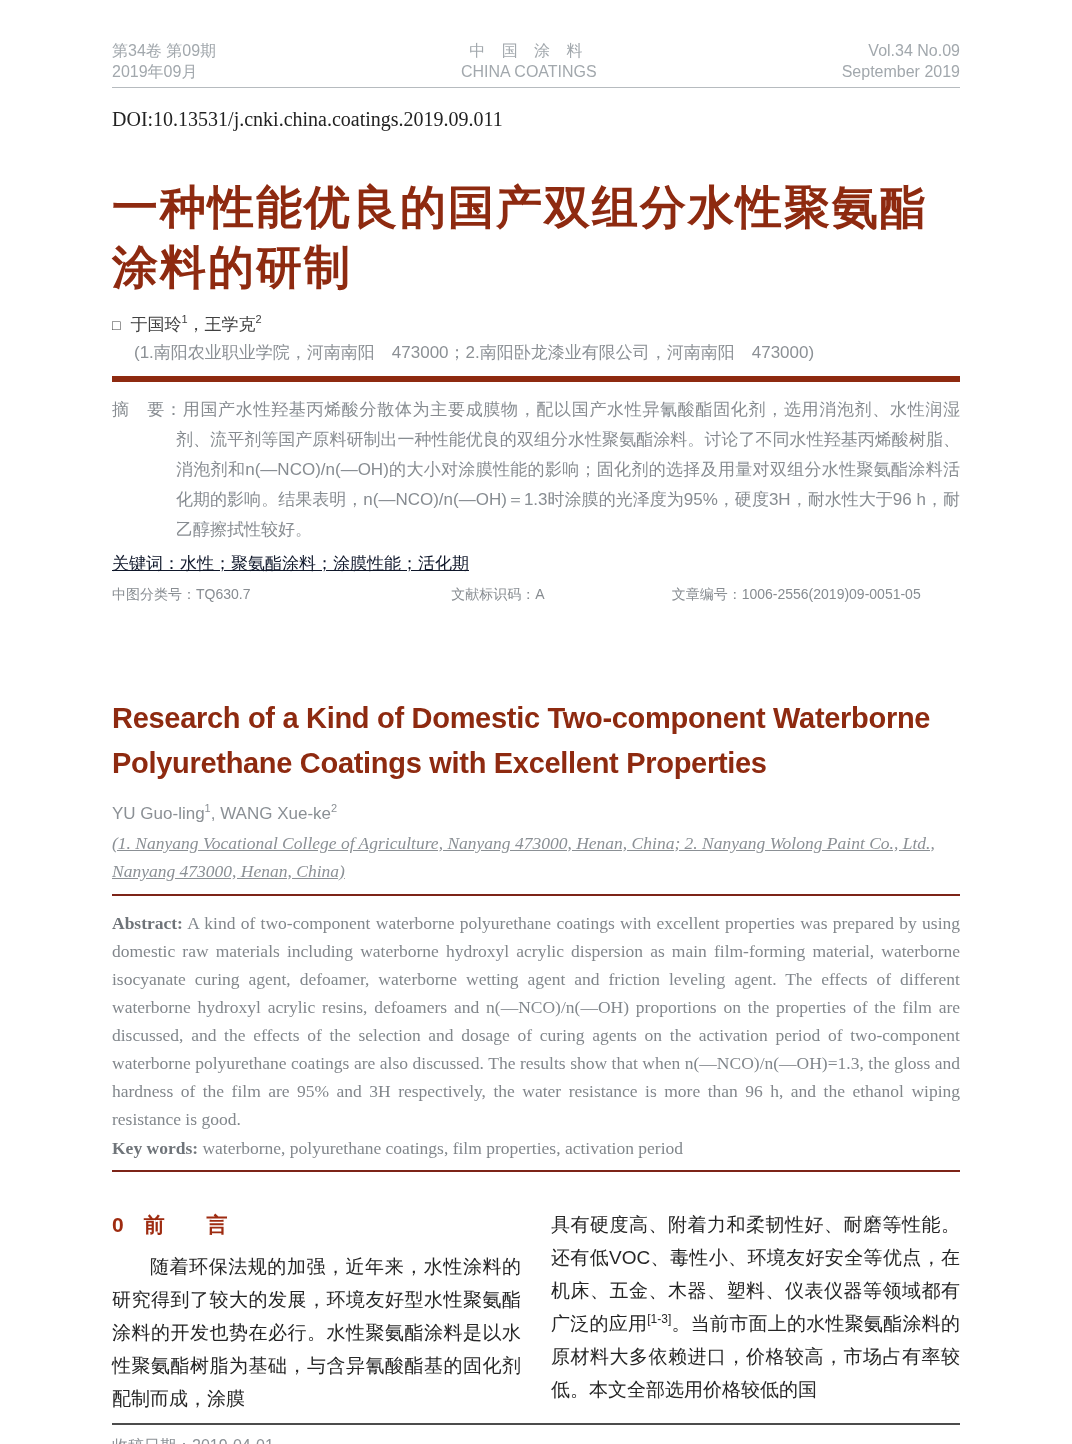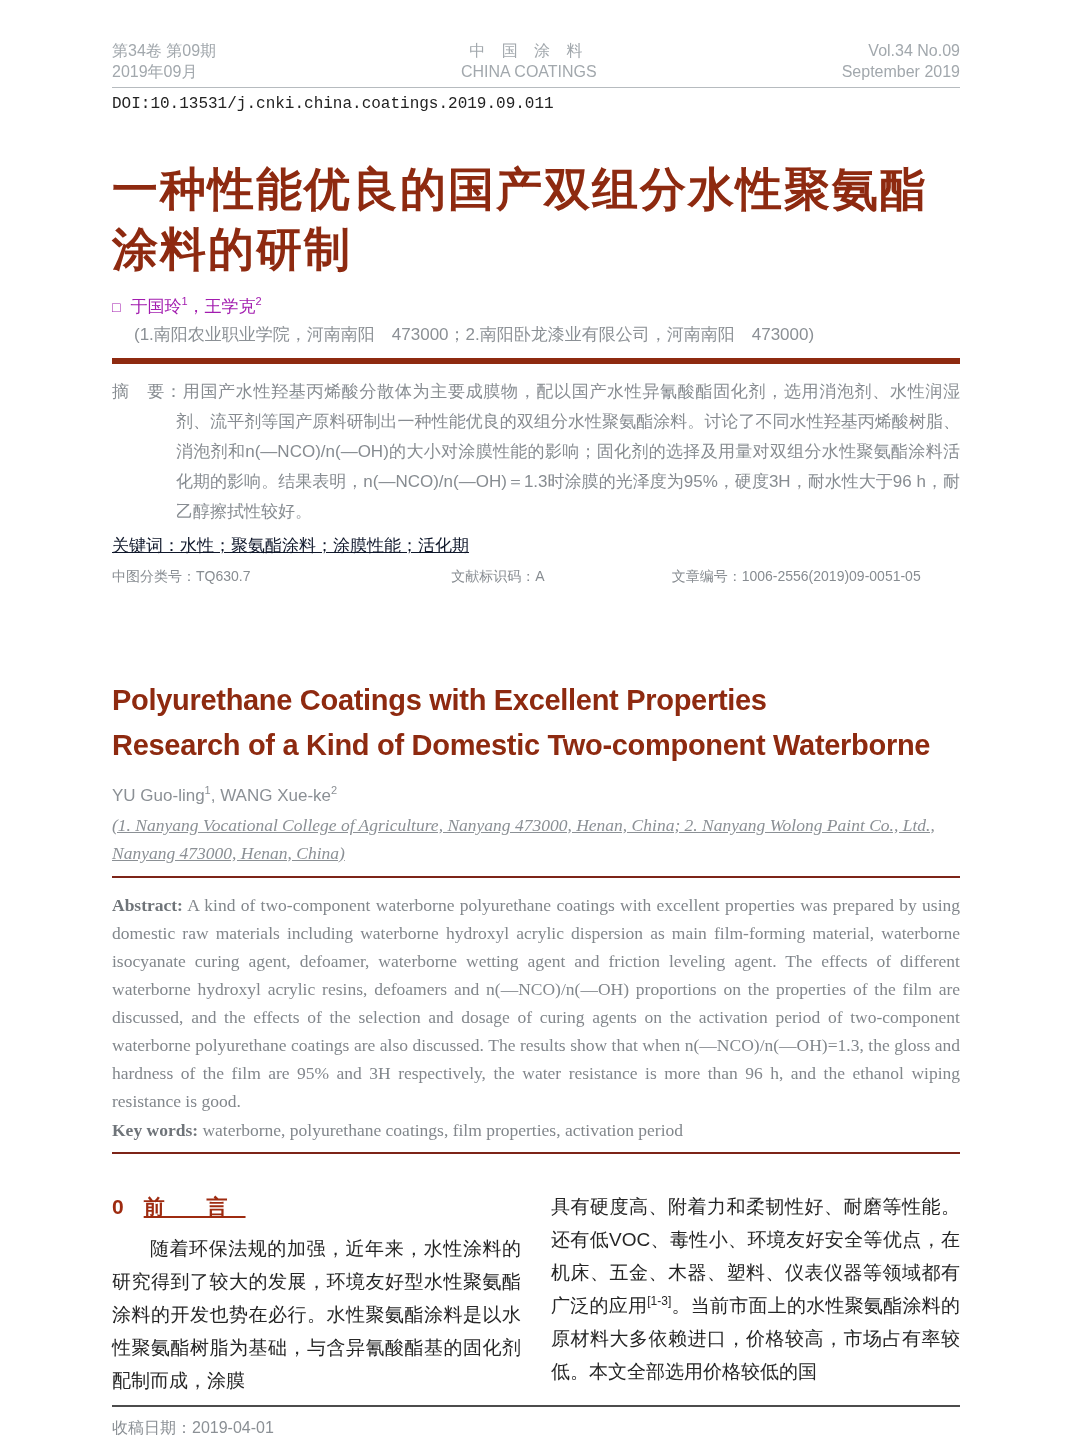--- a/index.html
+++ b/index.html
@@ -8,27 +8,27 @@
   .page { width: 1072px; height: 1444px; padding: 40px 112px 0 112px;
           overflow: hidden; position: relative; background: #fff; }
 
   
   .jheader { display: flex; justify-content: space-between; color: #a2a8ad;
              font-size: 16px; line-height: 21px; }
   .jheader .c { text-align: center; }
   .jheader .r { text-align: right; }
   .jheader .cn-big { letter-spacing: 6px; }
   .hrule { border: none; border-top: 1px solid #b6bbbf; margin-top: 5px; }
-  .doi { font-family: Liberation Mono, monospace; color: #222; font-size: 16px;
-         margin-top: 7px; }
+  .doi { font-family: Liberation Serif, serif; color: #222; font-size: 20px;
+         margin-top: 20px; }
 
   
   .title-cn { color: #8e2a10; font-weight: bold; font-size: 46px;
               line-height: 60px; margin-top: 46px; letter-spacing: 2px; }
-  .authors-cn { color: #a21caf; font-size: 17px; margin-top: 16px; }
+  .authors-cn { color: #404040; font-size: 17px; margin-top: 16px; }
   .authors-cn .marker { font-size: 14px; margin-right: 10px; }
   .affil-cn { color: #8b9095; font-size: 17px; margin-top: 5px; padding-left: 22px; }
   sup { font-size: 11px; }
 
   .accent-bar { height: 6px; background: #8e2a10; margin-top: 12px; }
 
   
   .abstract-cn { color: #878c91; font-size: 17px; line-height: 30px;
                  margin-top: 13px; text-align: justify;
                  padding-left: 64px; text-indent: -64px; }
@@ -50,21 +50,21 @@
   .kw-en { color: #82878c; font-size: 17.5px; line-height: 26px;
            font-family: "Liberation Serif", serif; margin-top: 2px; }
 
   
   .intro { display: flex; gap: 30px; margin-top: 36px; }
   .col { width: 409px; font-size: 19px; line-height: 33px; color: #262626;
          text-align: justify; }
   .intro-head { color: #9e2b10; font-weight: bold; font-size: 21px;
                 margin-bottom: 9px; }
   .intro-head .num { margin-right: 20px; }
-  .intro-head .t { letter-spacing: 18px; text-decoration: underline; }
+  .intro-head .t { letter-spacing: 18px; }
   .p-indent { text-indent: 2em; }
   .ref-sup { font-size: 12px; vertical-align: super; line-height: 0; }
 
   
   .foot-rule { border: none; border-top: 2px solid #4c4c4c; margin-top: 8px; }
   .footnote { color: #8b9095; font-size: 16px; line-height: 25px; margin-top: 8px; }
 
   
   .page-footer { position: absolute; right: 96px; bottom: 42px; color: #5c6d7b;
                  font-family: "Liberation Serif", serif; font-size: 19px;
@@ -113,22 +113,22 @@
   <div class="kw-cn">
     <span>关键词：</span><span>水性；聚氨酯涂料；涂膜性能；活化期</span>
   </div>
   <div class="class-row">
     <span class="i1"><span>中图分类号：</span><span>TQ630.7</span></span>
     <span class="i2"><span>文献标识码：</span><span>A</span></span>
     <span class="i3"><span>文章编号：</span><span>1006-2556(2019)09-0051-05</span></span>
   </div>
 
   <div class="title-en">
+    <div>Research of a Kind of Domestic Two-component Waterborne</div>
     <div>Polyurethane Coatings with Excellent Properties</div>
-    <div>Research of a Kind of Domestic Two-component Waterborne</div>
   </div>
 
   <div class="authors-en">
     <span>YU Guo-ling</span><sup>1</sup><span>, </span><span>WANG Xue-ke</span><sup>2</sup>
   </div>
   <div class="affil-en">(1. Nanyang Vocational College of Agriculture, Nanyang 473000, Henan, China; 2. Nanyang Wolong Paint Co., Ltd., Nanyang 473000, Henan, China)</div>
 
   <hr class="red-rule">
 
   <div class="abstract-en">

